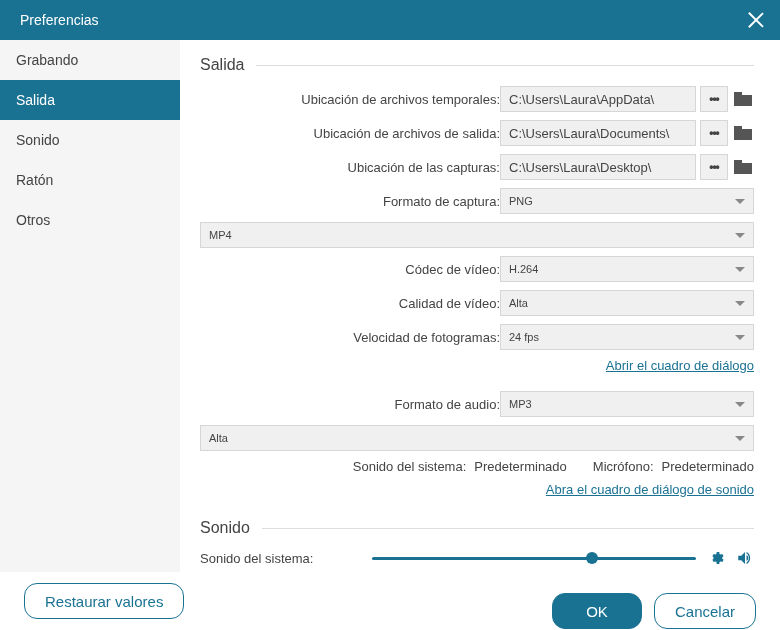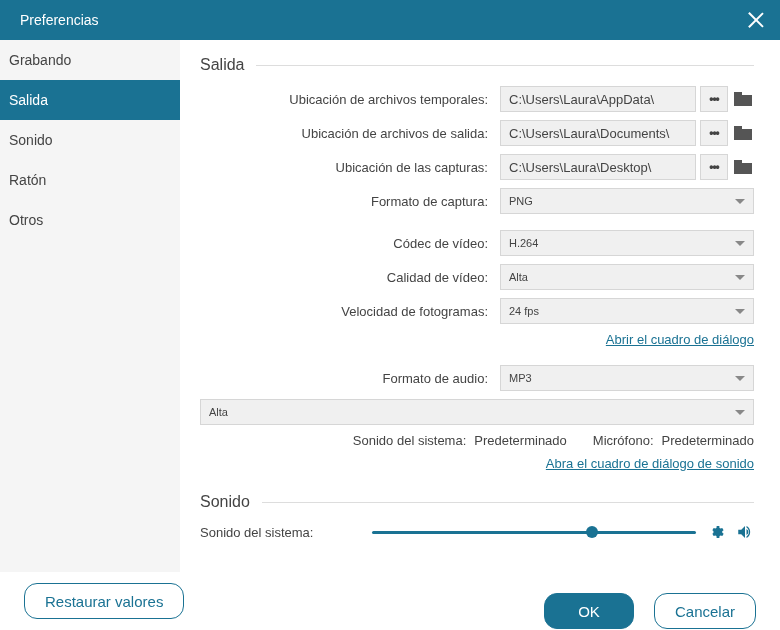--- a/index.html
+++ b/index.html
@@ -5,30 +5,30 @@
 * { box-sizing: border-box; margin: 0; padding: 0; font-family: "Segoe UI", Arial, sans-serif; }
 body { background: #f0f0f0; width: 780px; height: 630px; overflow: hidden; }
 .window { width: 780px; height: 630px; background: #fff; display: flex; flex-direction: column; box-shadow: 0 2px 8px rgba(0,0,0,0.15); }
 .titlebar { height: 40px; background: #1a7293; color: #fff; display: flex; align-items: center; justify-content: space-between; padding: 0 14px 0 20px; font-size: 14px; }
 .close-btn { width: 20px; height: 20px; position: relative; cursor: pointer; }
 .close-btn::before, .close-btn::after { content: ""; position: absolute; left: 9px; top: 0; width: 1.5px; height: 20px; background: #fff; }
 .close-btn::before { transform: rotate(45deg); }
 .close-btn::after { transform: rotate(-45deg); }
 .body { flex: 1; display: flex; overflow: hidden; }
 .sidebar { width: 180px; background: #f5f5f5; display: flex; flex-direction: column; font-size: 14px; }
-.nav-item { padding: 12px 9px; cursor: pointer; color: #444; }
+.nav-item { padding: 12px 16px; cursor: pointer; color: #444; }
 .nav-item.active { background: #1a7293; color: #fff; }
 .content { flex: 1; padding: 10px 26px 0 20px; overflow-y: auto; position: relative; }
 .content::-webkit-scrollbar { width: 8px; }
 .content::-webkit-scrollbar-thumb { background: #bfbfbf; border-radius: 4px; }
 .content::-webkit-scrollbar-track { background: transparent; }
 .section-title { font-size: 16px; color: #444; display: flex; align-items: center; margin: 6px 0 12px; }
 .section-title::after { content: ""; flex: 1; height: 1px; background: #ddd; margin-left: 12px; }
 .row { display: flex; align-items: center; margin-bottom: 8px; font-size: 13px; color: #444; }
-.row-label { width: 300px; text-align: right; padding-right: 12px; }
+.row-label { width: 300px; text-align: right; }
 .row-control { flex: 1; display: flex; align-items: center; gap: 4px; }
 .text-input { flex: 1; height: 26px; border: 1px solid #d6d6d6; background: #f0f0f0; padding: 0 8px; font-size: 13px; color: #444; outline: none; overflow: hidden; white-space: nowrap; text-overflow: clip; }
 .small-btn { width: 28px; height: 26px; border: 1px solid #d6d6d6; background: #f0f0f0; display: flex; align-items: center; justify-content: center; cursor: pointer; }
 .ellipsis { font-weight: bold; font-size: 12px; letter-spacing: -1px; color: #444; }
 .folder-icon { width: 18px; height: 14px; position: relative; }
 .folder-icon::before { content: ""; position: absolute; top: 0; left: 0; width: 8px; height: 3px; background: #555; }
 .folder-icon::after { content: ""; position: absolute; top: 3px; left: 0; width: 18px; height: 11px; background: #555; }
 .select { flex: 1; height: 26px; border: 1px solid #d6d6d6; background: #f0f0f0; display: flex; align-items: center; justify-content: space-between; padding: 0 8px; font-size: 11px; color: #444; cursor: pointer; }
 .chevron { width: 0; height: 0; border-left: 5px solid transparent; border-right: 5px solid transparent; border-top: 5px solid #888; }
 .link-row { text-align: right; font-size: 13px; margin: 8px 0 18px; }
@@ -38,21 +38,21 @@
 .slider-row { display: flex; align-items: center; gap: 12px; font-size: 13px; color: #444; margin: 8px 0 20px; }
 .slider-label { width: 160px; }
 .slider { flex: 1; position: relative; height: 16px; cursor: pointer; }
 .slider-track { position: absolute; top: 7px; left: 0; right: 0; height: 3px; background: #1a7293; border-radius: 2px; }
 .slider-thumb { position: absolute; top: 2px; left: 68%; width: 12px; height: 12px; background: #1a7293; border-radius: 50%; transform: translateX(-50%); }
 .gear-icon { width: 16px; height: 16px; color: #1a7293; }
 .sound-icon { width: 18px; height: 18px; color: #1a7293; }
 .footer { height: 58px; display: flex; align-items: center; justify-content: space-between; padding: 0 24px; border-top: 0; }
 .btn { height: 36px; padding: 0 20px; border-radius: 13px; font-size: 15px; cursor: pointer; display: flex; align-items: center; justify-content: center; border: 1.5px solid #1a7293; background: #fff; color: #1a7293; min-width: 90px; }
 .btn.primary { background: #1a7293; color: #fff; }
-.footer-right { display: flex; gap: 20px; margin-top: 20px; }
+.footer-right { display: flex; gap: 12px; margin-top: 20px; }
 </style>
 </head>
 <body>
 
 <div class="window">
 
   <div class="titlebar">
     <span>Preferencias</span>
     <div class="close-btn"></div>
   </div>
@@ -114,20 +114,26 @@
         <div class="row-label">Formato de captura:</div>
         <div class="row-control">
           <div class="select">
             <span>PNG</span>
             <span class="chevron"></span>
           </div>
         </div>
       </div>
 
       <div class="row">
+        <div class="row-control">
+          <div class="select">
+            <span>MP4</span>
+            <span class="chevron"></span>
+          </div>
+        </div>
       </div>
 
       <div class="row">
         <div class="row-label">Códec de vídeo:</div>
         <div class="row-control">
           <div class="select">
             <span>H.264</span>
             <span class="chevron"></span>
           </div>
         </div>

